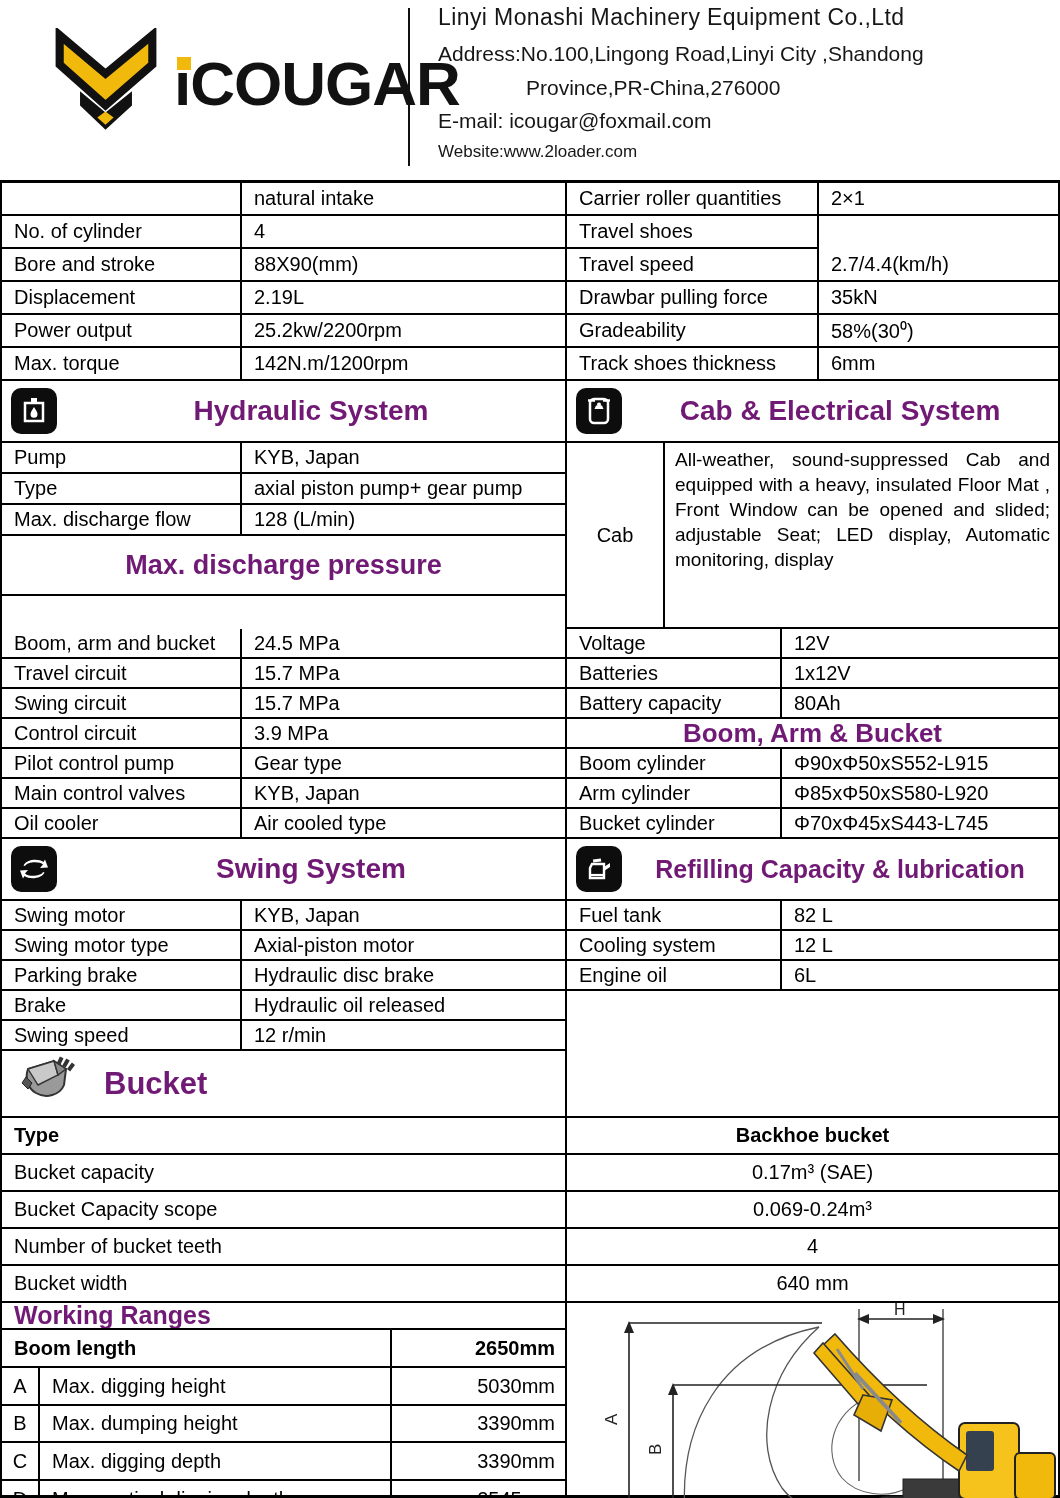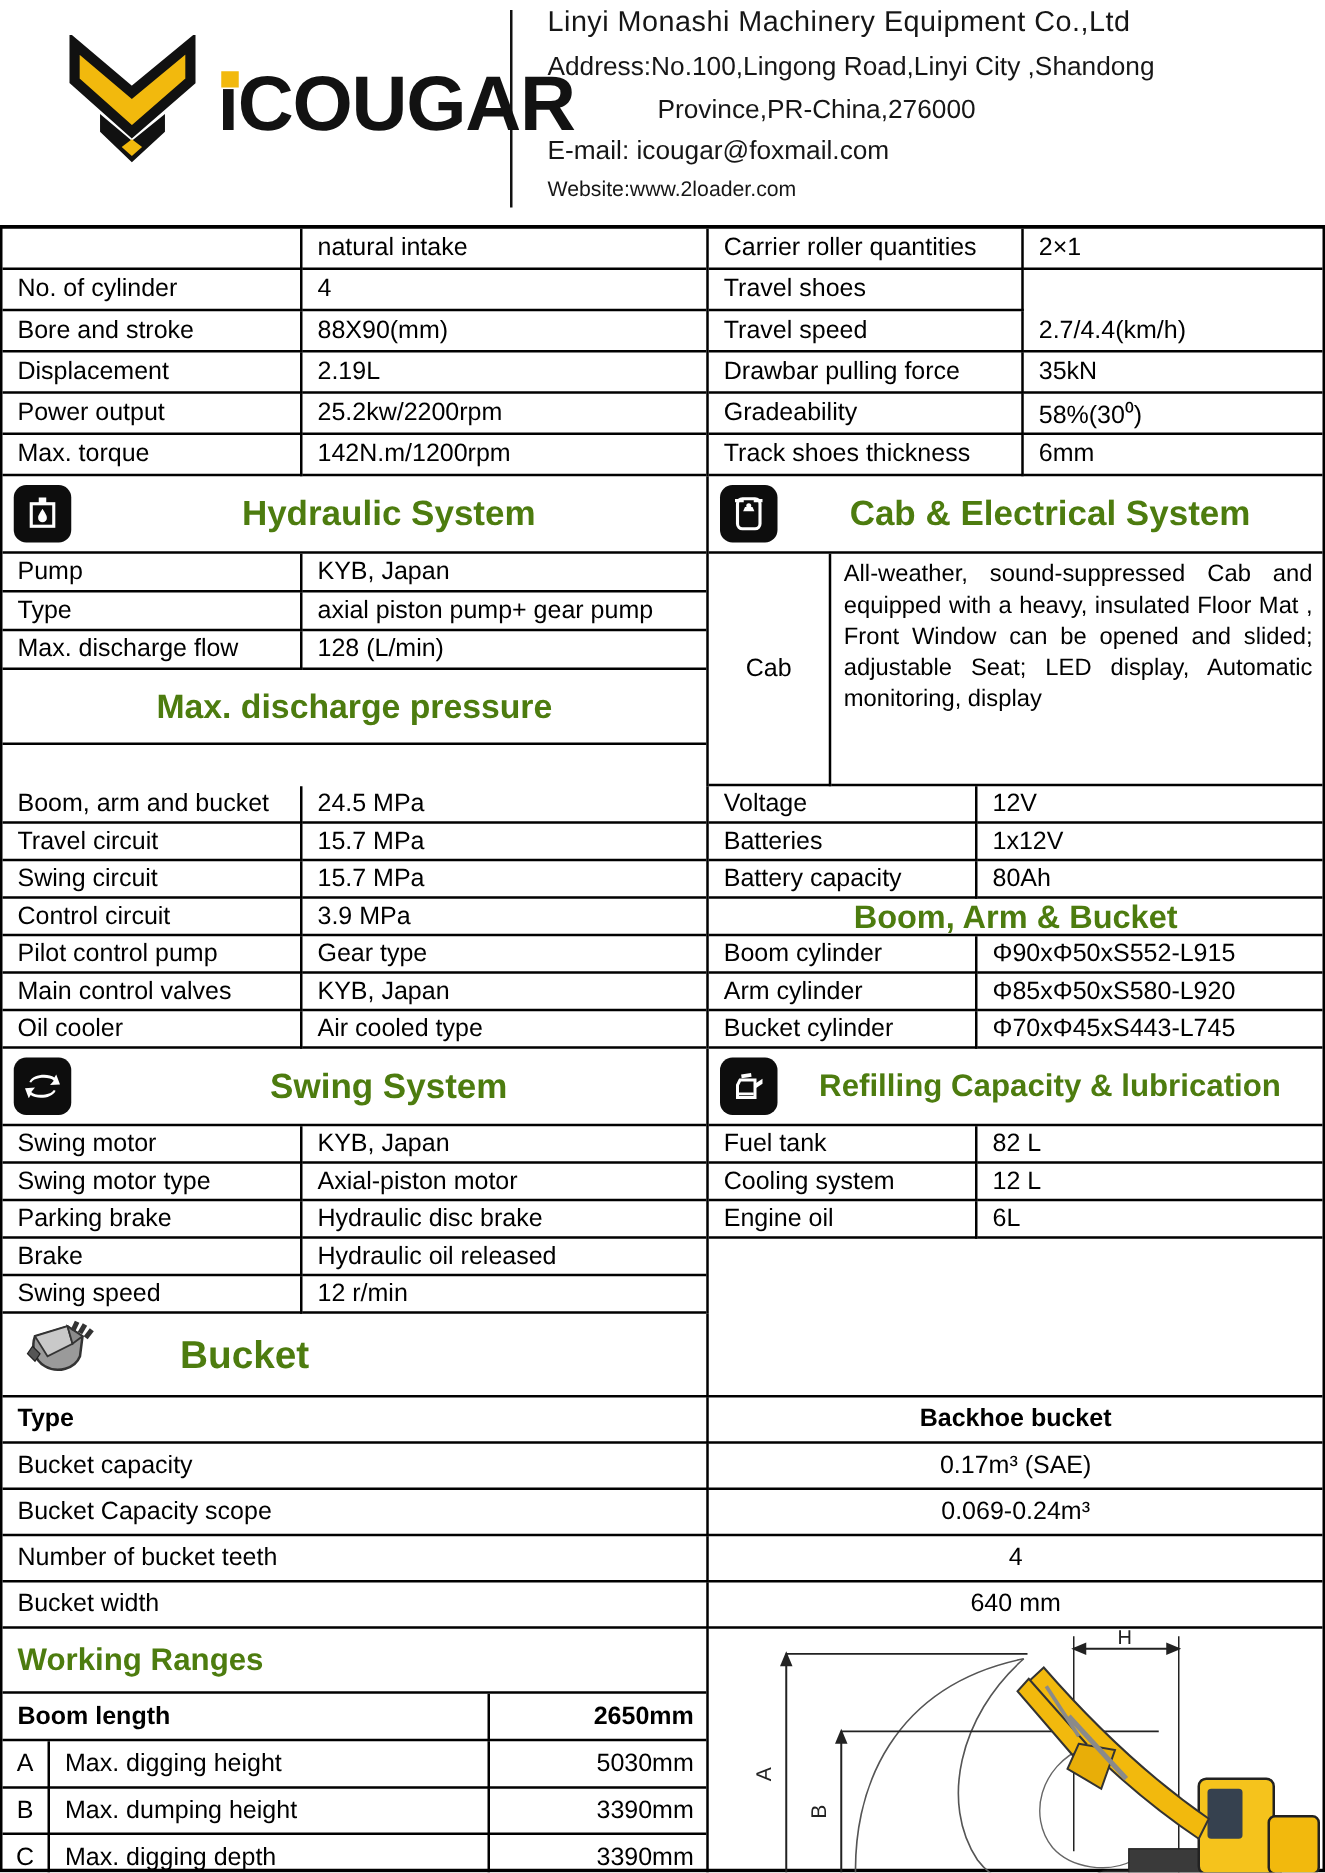--- a/index.html
+++ b/index.html
@@ -25,22 +25,22 @@
   .half-l{width:565px;box-sizing:border-box;border-right:2px solid #000;}
   .half-r{flex:1;min-width:0;}
   .r{display:flex;}
   .c{box-sizing:border-box;border-bottom:2px solid #000;display:flex;align-items:center;
      padding-left:12px;font-size:20px;overflow:hidden;}
   .c.bdr{border-right:2px solid #000;}
   .w240{width:240px;} .w252{width:252px;} .w215{width:215px;} .w98{width:98px;justify-content:center;padding-left:0;}
   .w390{width:390px;} .w352{width:352px;} .w38{width:38px;justify-content:center;padding-left:0;}
   .flex1{flex:1;min-width:0;}
   .h33{height:33px;} .h31{height:31px;} .h30{height:30px;} .h62{height:62px;} .h60{height:60px;}
-  .h67{height:67px;} .h37{height:37px;} .h38{height:38px;} .h40{height:52px;} .h153{height:186px;}
-  .blue{color:#4d7c0f;font-weight:bold;}
+  .h67{height:67px;} .h37{height:37px;} .h38{height:38px;} .h40{height:27px;} .h153{height:186px;}
+  .blue{color:#701a75;font-weight:bold;}
   .center{justify-content:center;padding-left:0;}
   .right{justify-content:flex-end;padding-right:10px;padding-left:0;}
   .bold{font-weight:bold;}
   .f28{font-size:28px;} .f27{font-size:27px;} .f26{font-size:26px;} .f25{font-size:25px;} .f31{font-size:31px;}
   .iconbox{width:46px;height:46px;border-radius:10px;background:#0d0d0d;flex:0 0 auto;
            display:flex;align-items:center;justify-content:center;margin-left:9px;}
   .hdrflex{display:flex;align-items:center;}
   .title-rest{flex:1;text-align:center;}
   .cabtxt{font-size:19px;line-height:25px;text-align:justify;padding:4px 8px 4px 10px;align-items:flex-start;}
   .cabtxt .inner{display:block;}
@@ -293,21 +293,21 @@
         </div>
         <div class="r">
           <div class="c bdr w215 h30">Engine oil</div>
           <div class="c flex1 h30">6L</div>
         </div>
       </div>
     </div>
 
     <div>
       <div class="r">
-        <div class="c bdr h67 hdrflex" style="width:565px;padding-left:0;gap:40px;">
+        <div class="c bdr h67 hdrflex" style="width:565px;padding-left:0;">
           <span style="margin-left:12px;flex:0 0 auto;">
             <svg width="62" height="52" viewBox="0 0 62 52">
                 <path d="M14 14 L40 6 L52 14 L50 30 C46 40 32 44 22 38 C13 33 11 22 14 14 Z" fill="#9a9a9a" stroke="#333" stroke-width="2"></path>
                 <path d="M14 14 L40 6 L44 20 L24 30 Z" fill="#c9c9c9" stroke="#333" stroke-width="1.4"></path>
                 <path d="M40 6 L52 14 L44 20 Z" fill="#8b8b8b" stroke="#333" stroke-width="1.4"></path>
                 <rect x="44" y="2" width="4" height="8" fill="#333" transform="rotate(25 46 6)"></rect>
                 <rect x="50" y="4" width="4" height="8" fill="#333" transform="rotate(30 52 8)"></rect>
                 <rect x="55" y="8" width="4" height="8" fill="#333" transform="rotate(38 57 12)"></rect>
                 <path d="M12 22 L8 28 L14 34 L18 28 Z" fill="#555" stroke="#222"></path>
               </svg>

